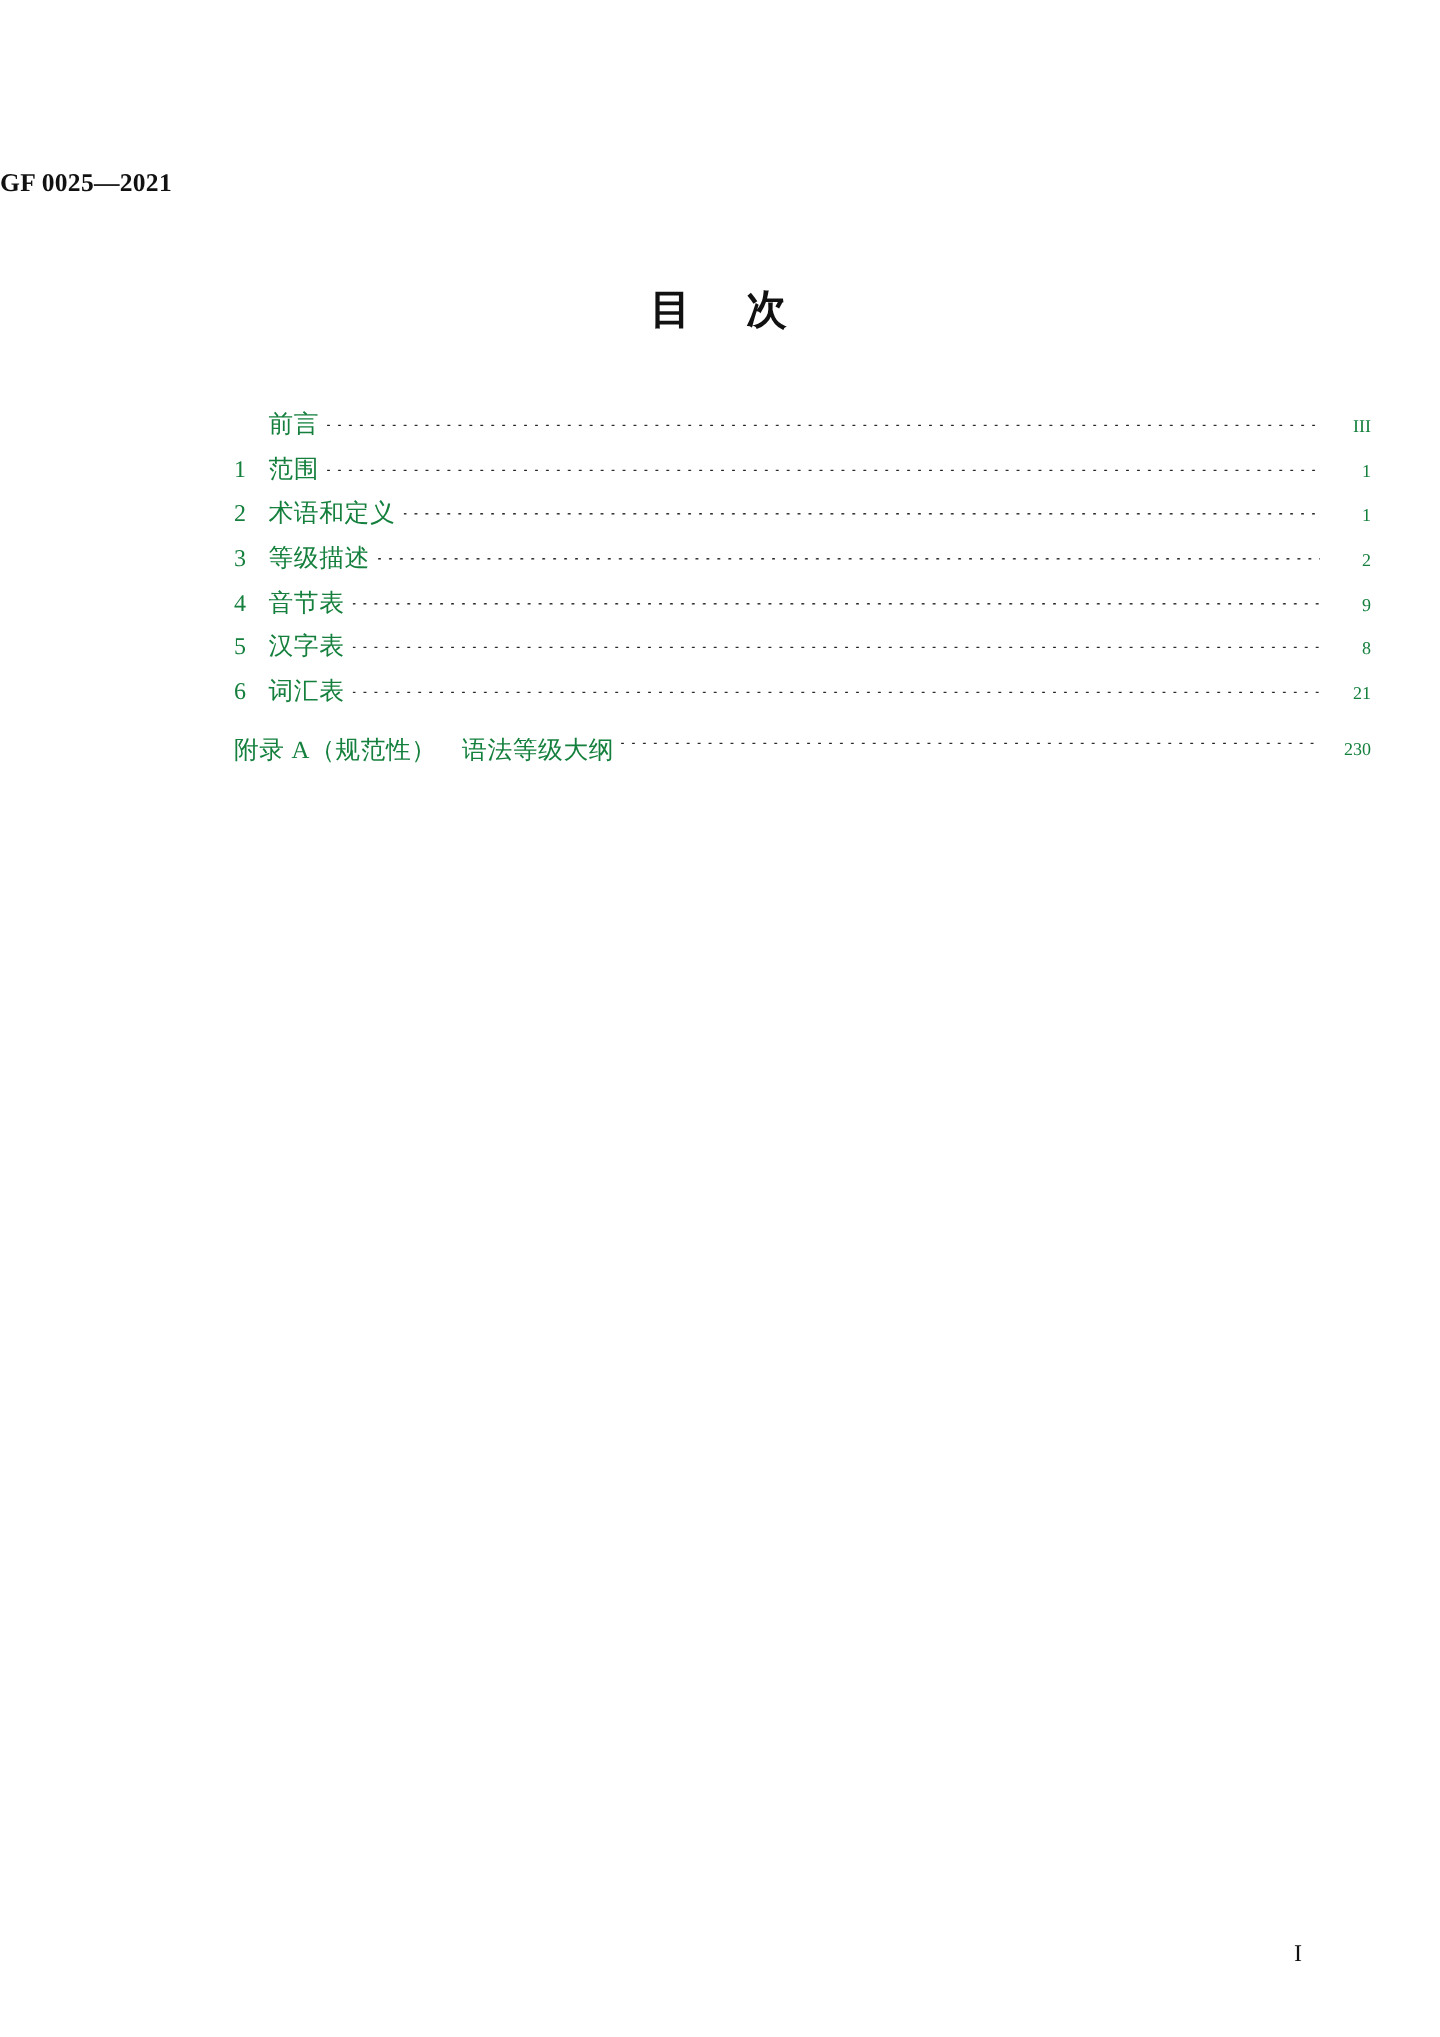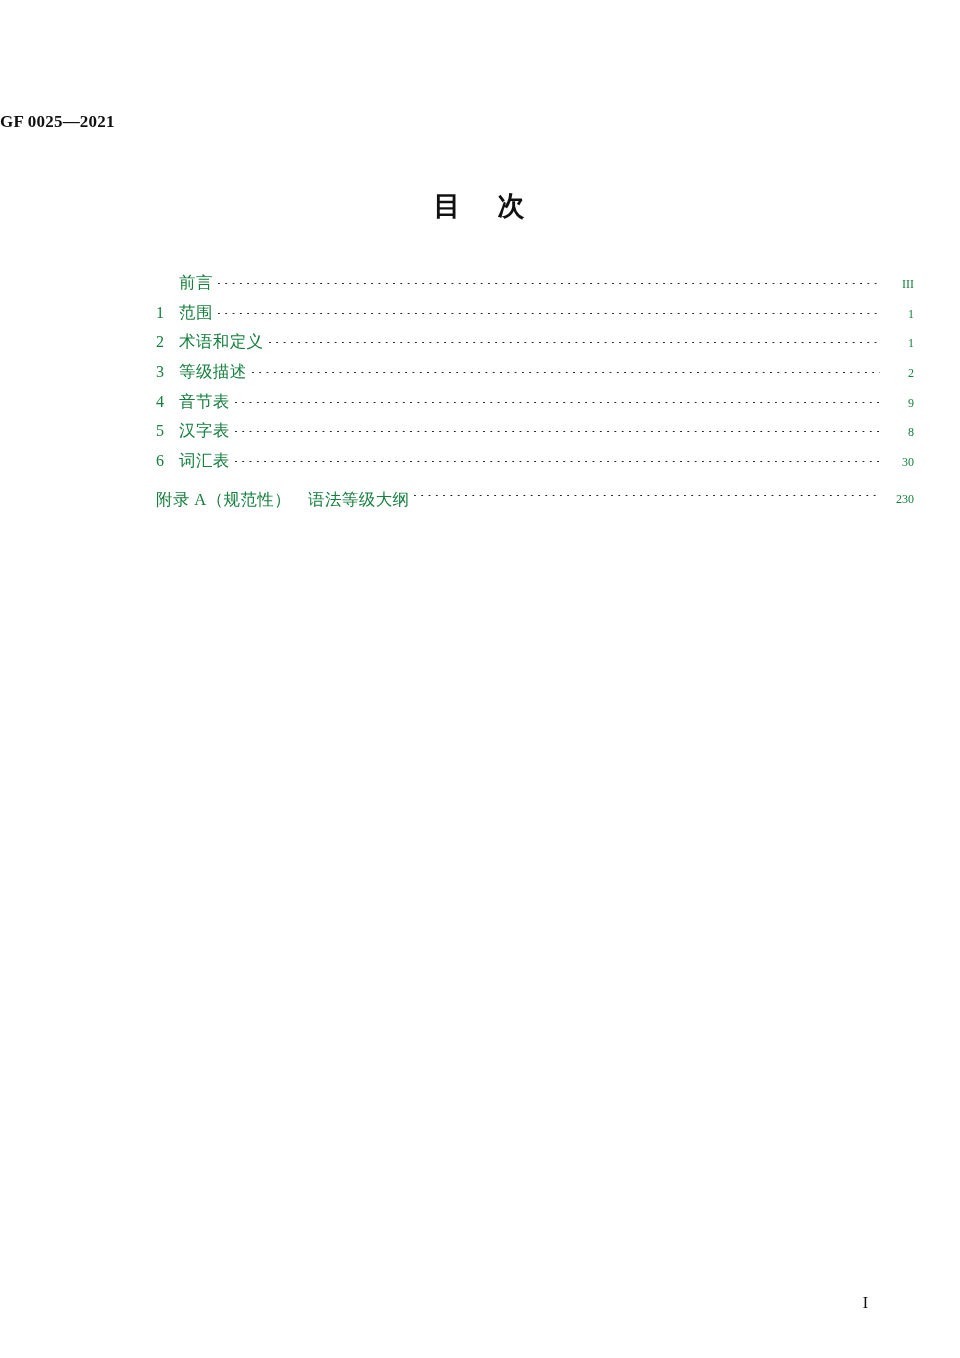--- a/index.html
+++ b/index.html
@@ -168,21 +168,21 @@
       <span class="entry-num">5</span>
       <span class="entry-label">汉字表</span>
       <span class="leader"></span>
       <span class="entry-page">8</span>
     </div>
 
     <div class="toc-entry">
       <span class="entry-num">6</span>
       <span class="entry-label">词汇表</span>
       <span class="leader"></span>
-      <span class="entry-page">30</span>
+      <span class="entry-page">21</span>
     </div>
 
     <div class="toc-entry appendix-entry">
       <span class="entry-label">附录 A（规范性）　语法等级大纲</span>
       <span class="leader"></span>
       <span class="entry-page">230</span>
     </div>
 
   </div>
 

